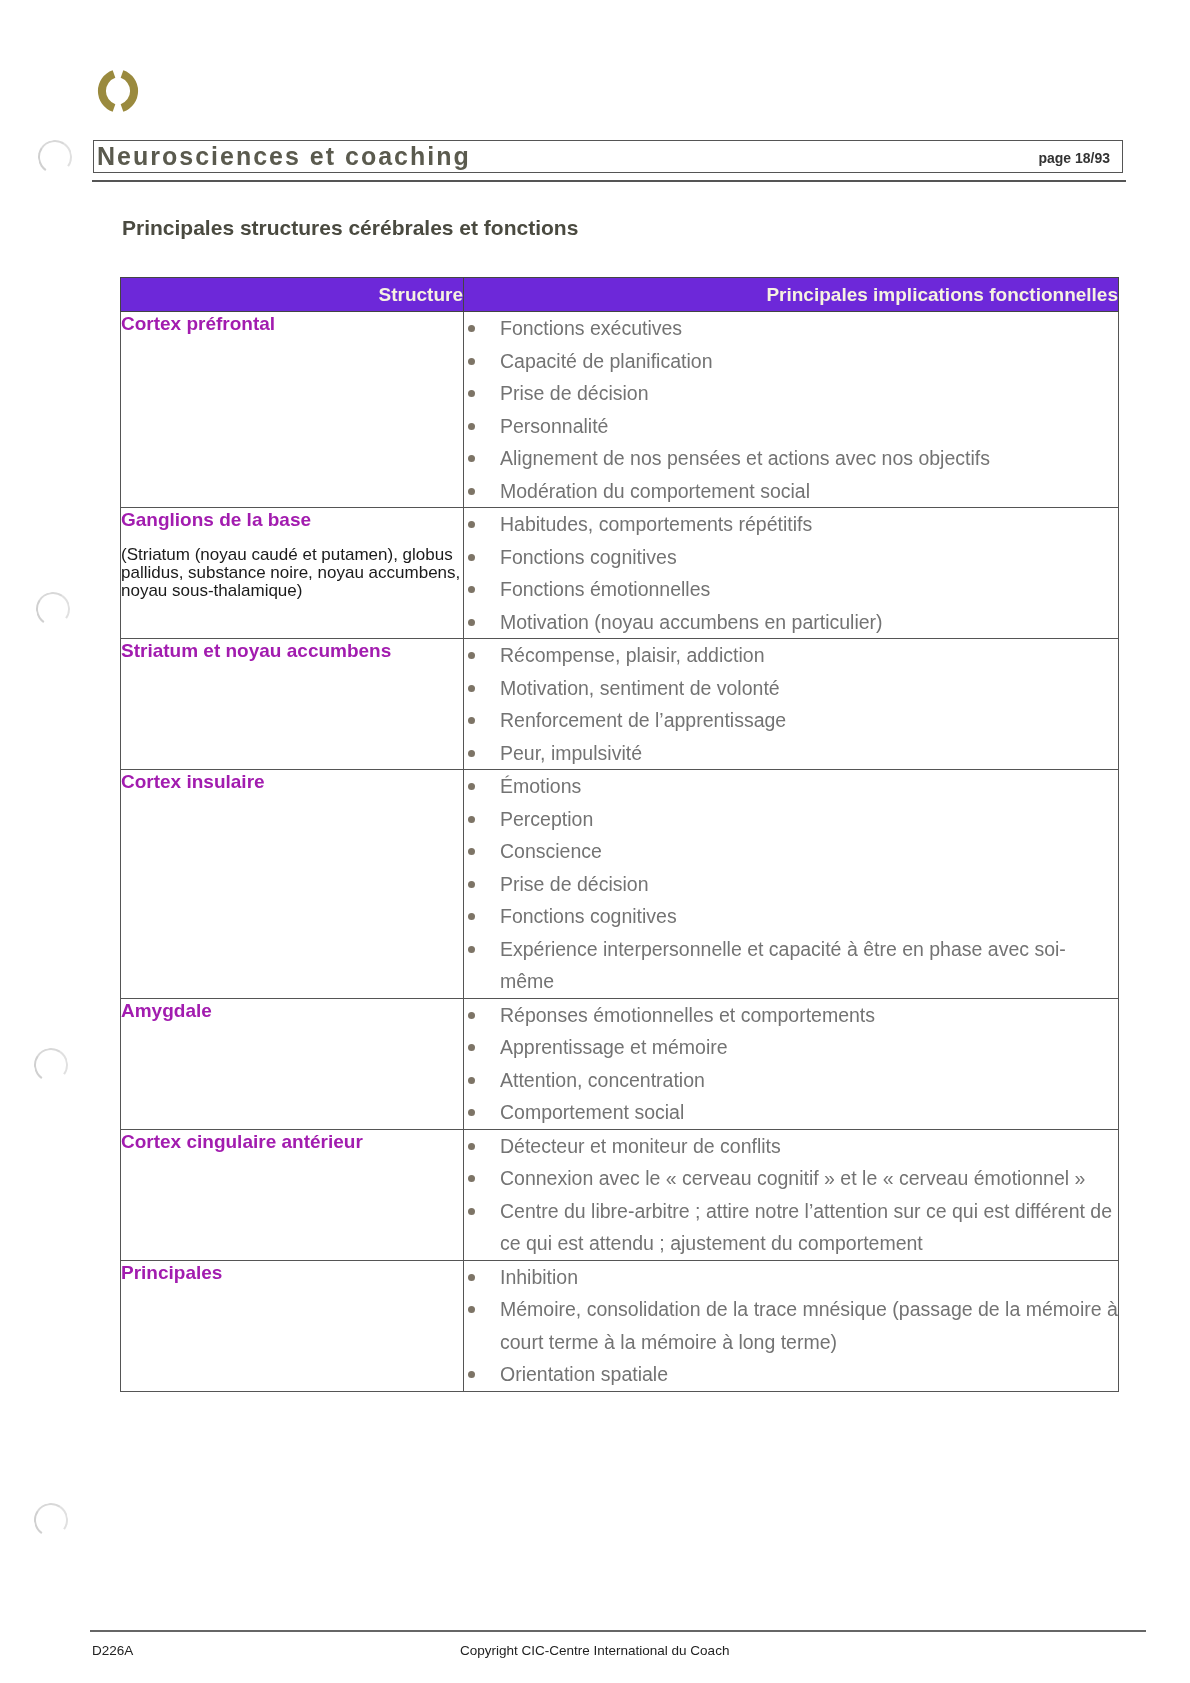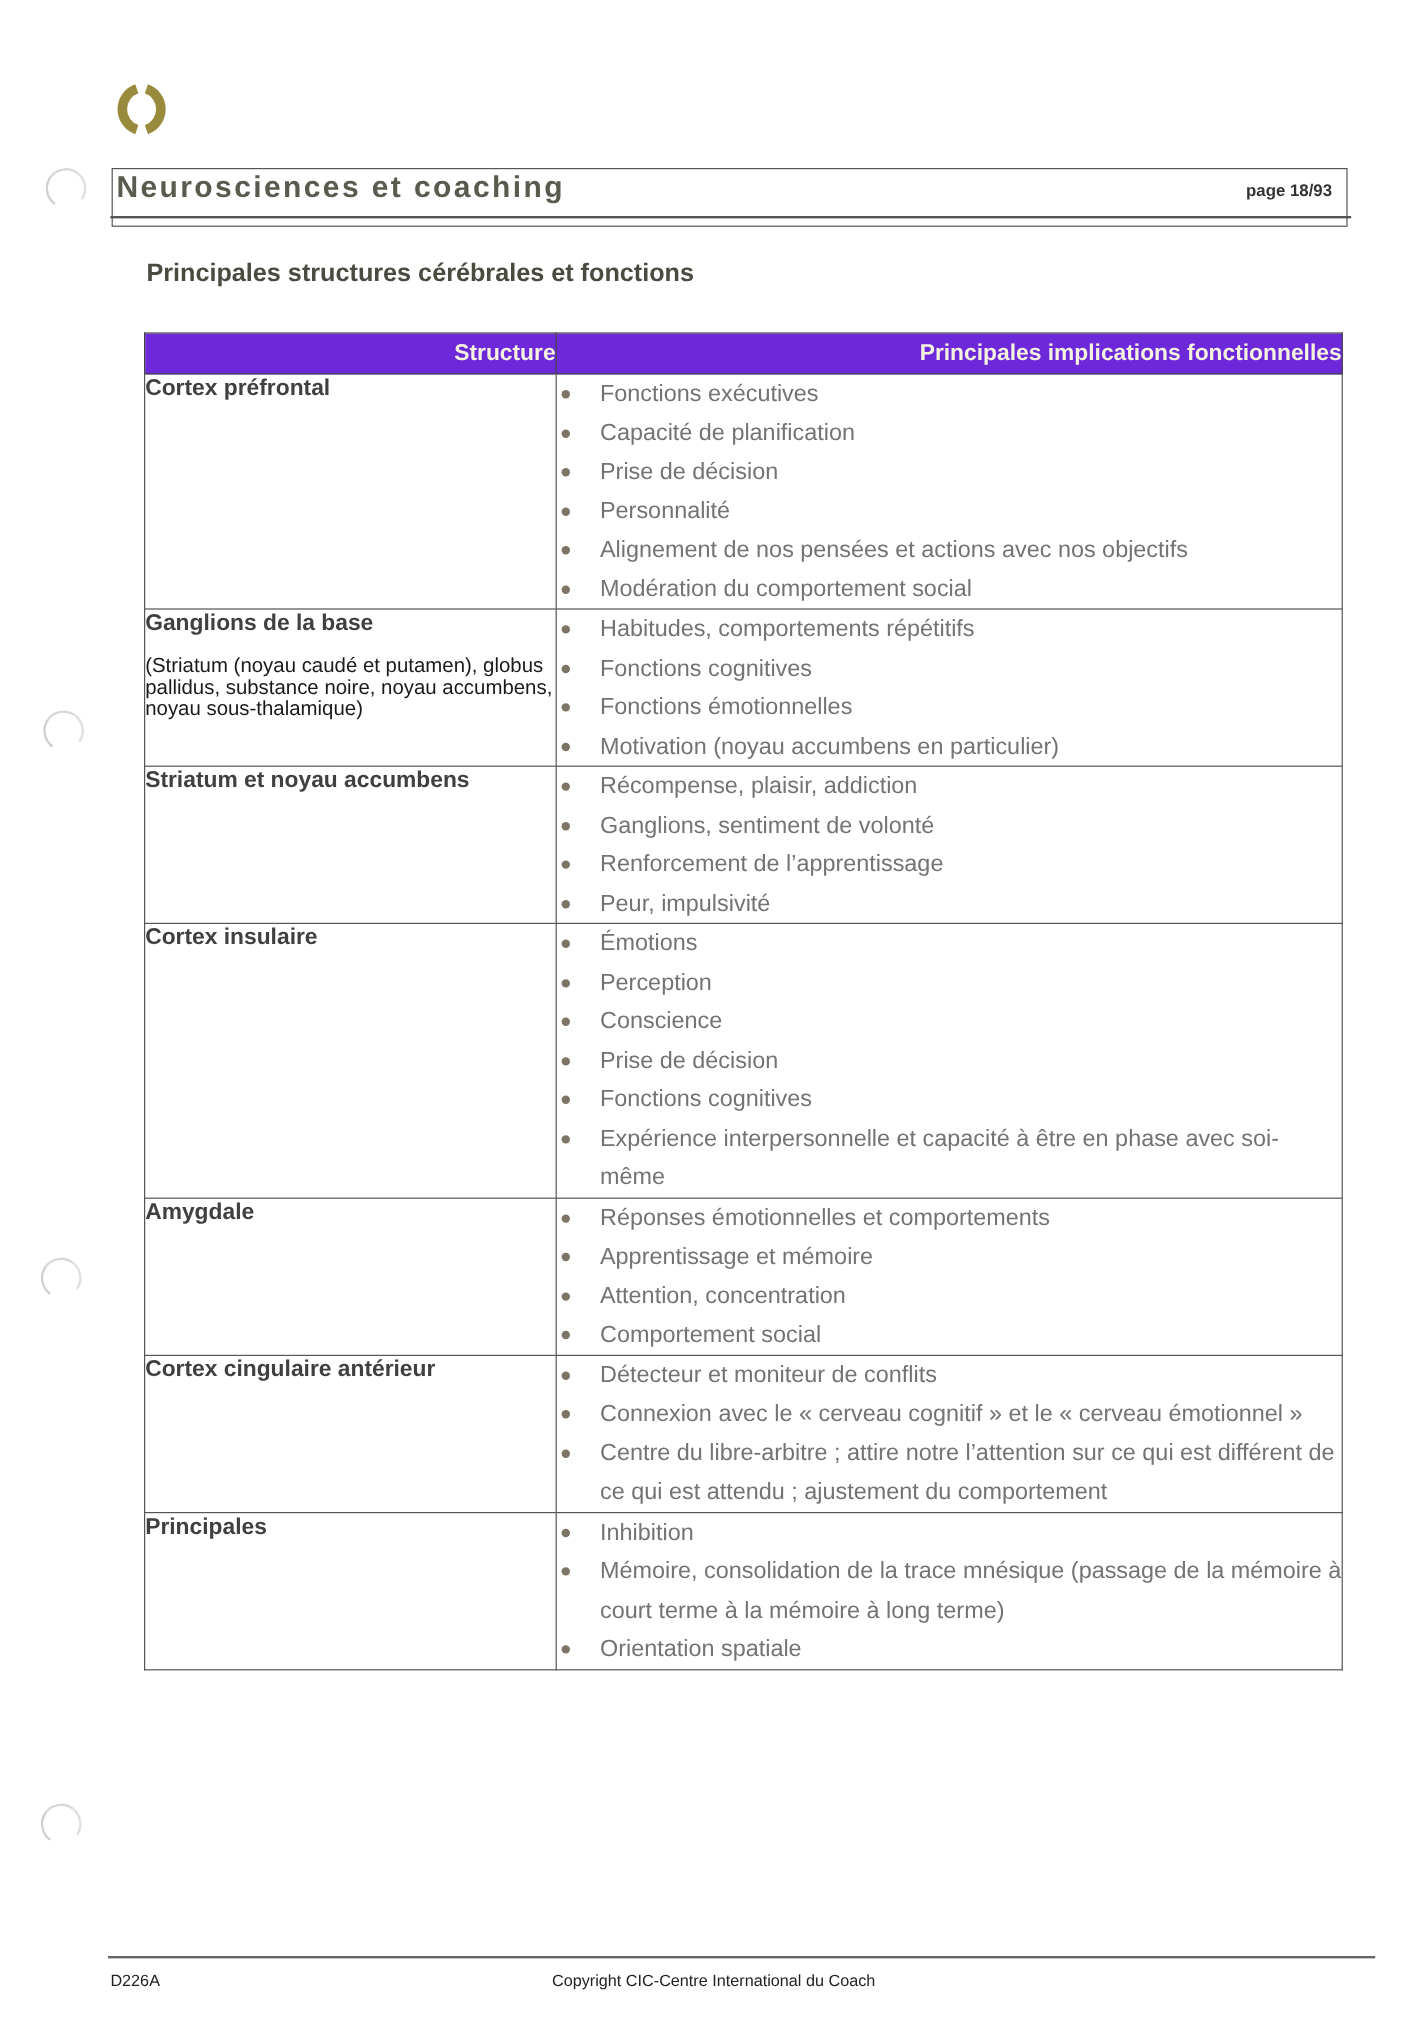--- a/index.html
+++ b/index.html
@@ -3,21 +3,21 @@
   <meta charset="utf-8">
   <style>
     html, body { margin: 0; padding: 0; }
     body {
       width: 1190px; height: 1683px; background: #ffffff; position: relative;
       font-family: "Liberation Sans", sans-serif; color: #1a1a1a; overflow: hidden;
     }
     .logo { position: absolute; left: 96px; top: 70px; width: 44px; height: 42px; }
     .punch { position: absolute; width: 30px; height: 30px; border: 2px solid #d8d8d8; border-radius: 50%; border-bottom-color: transparent; border-right-color: #e0e0e0; border-left-color: #d0d0d0; transform: rotate(-10deg); }
     .header-box {
-      position: absolute; left: 93px; top: 140px; width: 1030px; height: 49px;
+      position: absolute; left: 93px; top: 140px; width: 1030px; height: 33px;
       border: 1.5px solid #555; box-sizing: border-box;
     }
     .header-title {
       position: absolute; left: 3px; top: 1px; font-size: 25px; font-weight: bold;
       color: #5a5a4e; letter-spacing: 2px; font-family: "Liberation Sans", sans-serif;
     }
     .header-page {
       position: absolute; right: 12px; top: 9px; font-size: 14px; font-weight: bold; color: #333;
     }
     .header-rule { position: absolute; left: 92px; top: 180px; width: 1034px; height: 2px; background: #555; }
@@ -28,21 +28,21 @@
       position: absolute; left: 120px; top: 277px; width: 999px;
       border-collapse: collapse; font-family: "Liberation Sans", sans-serif;
     }
     table.main th {
       background: #6d28d9; color: #f6f2e0; font-weight: bold; font-size: 19px;
       height: 33px; padding: 0; border: 1.5px solid #444; text-align: right;
     }
     table.main td { border: 1.5px solid #555; vertical-align: top; padding: 0; }
     td.struct { width: 342px; padding: 10px 12px 10px 13px; }
     td.funcs { padding: 4px 10px 12px 22px; }
-    .struct-name { font-weight: bold; font-size: 19px; color: #404040; line-height: 24px; }
+    .struct-name { font-weight: bold; font-size: 19px; color: #a21caf; line-height: 24px; }
     .struct-note { font-size: 17px; line-height: 18px; color: #1a1a1a; margin-top: 14px; }
     ul.items { list-style: none; margin: 0; padding: 0; }
     ul.items li {
       position: relative; padding-left: 36px; font-size: 19.5px; line-height: 32.5px; color: #737373;
     }
     ul.items li .bullet {
       position: absolute; left: 4px; top: 13px; width: 7px; height: 7px; border-radius: 50%; background: #7d7466;
     }
     .footer-rule { position: absolute; left: 90px; top: 1630px; width: 1056px; height: 2px; background: #666; }
     .footer { position: absolute; top: 1643px; font-size: 13.5px; color: #222; }
@@ -111,21 +111,21 @@
       </td>
     </tr>
 
     <tr>
       <td class="struct">
         <div class="struct-name">Striatum et noyau accumbens</div>
       </td>
       <td class="funcs">
         <ul class="items">
           <li><span class="bullet"></span><span>Récompense, plaisir, addiction</span></li>
-          <li><span class="bullet"></span><span>Ganglions, sentiment de volonté</span></li>
+          <li><span class="bullet"></span><span>Motivation, sentiment de volonté</span></li>
           <li><span class="bullet"></span><span>Renforcement de l’apprentissage</span></li>
           <li><span class="bullet"></span><span>Peur, impulsivité</span></li>
         </ul>
       </td>
     </tr>
 
     <tr>
       <td class="struct">
         <div class="struct-name">Cortex insulaire</div>
       </td>

